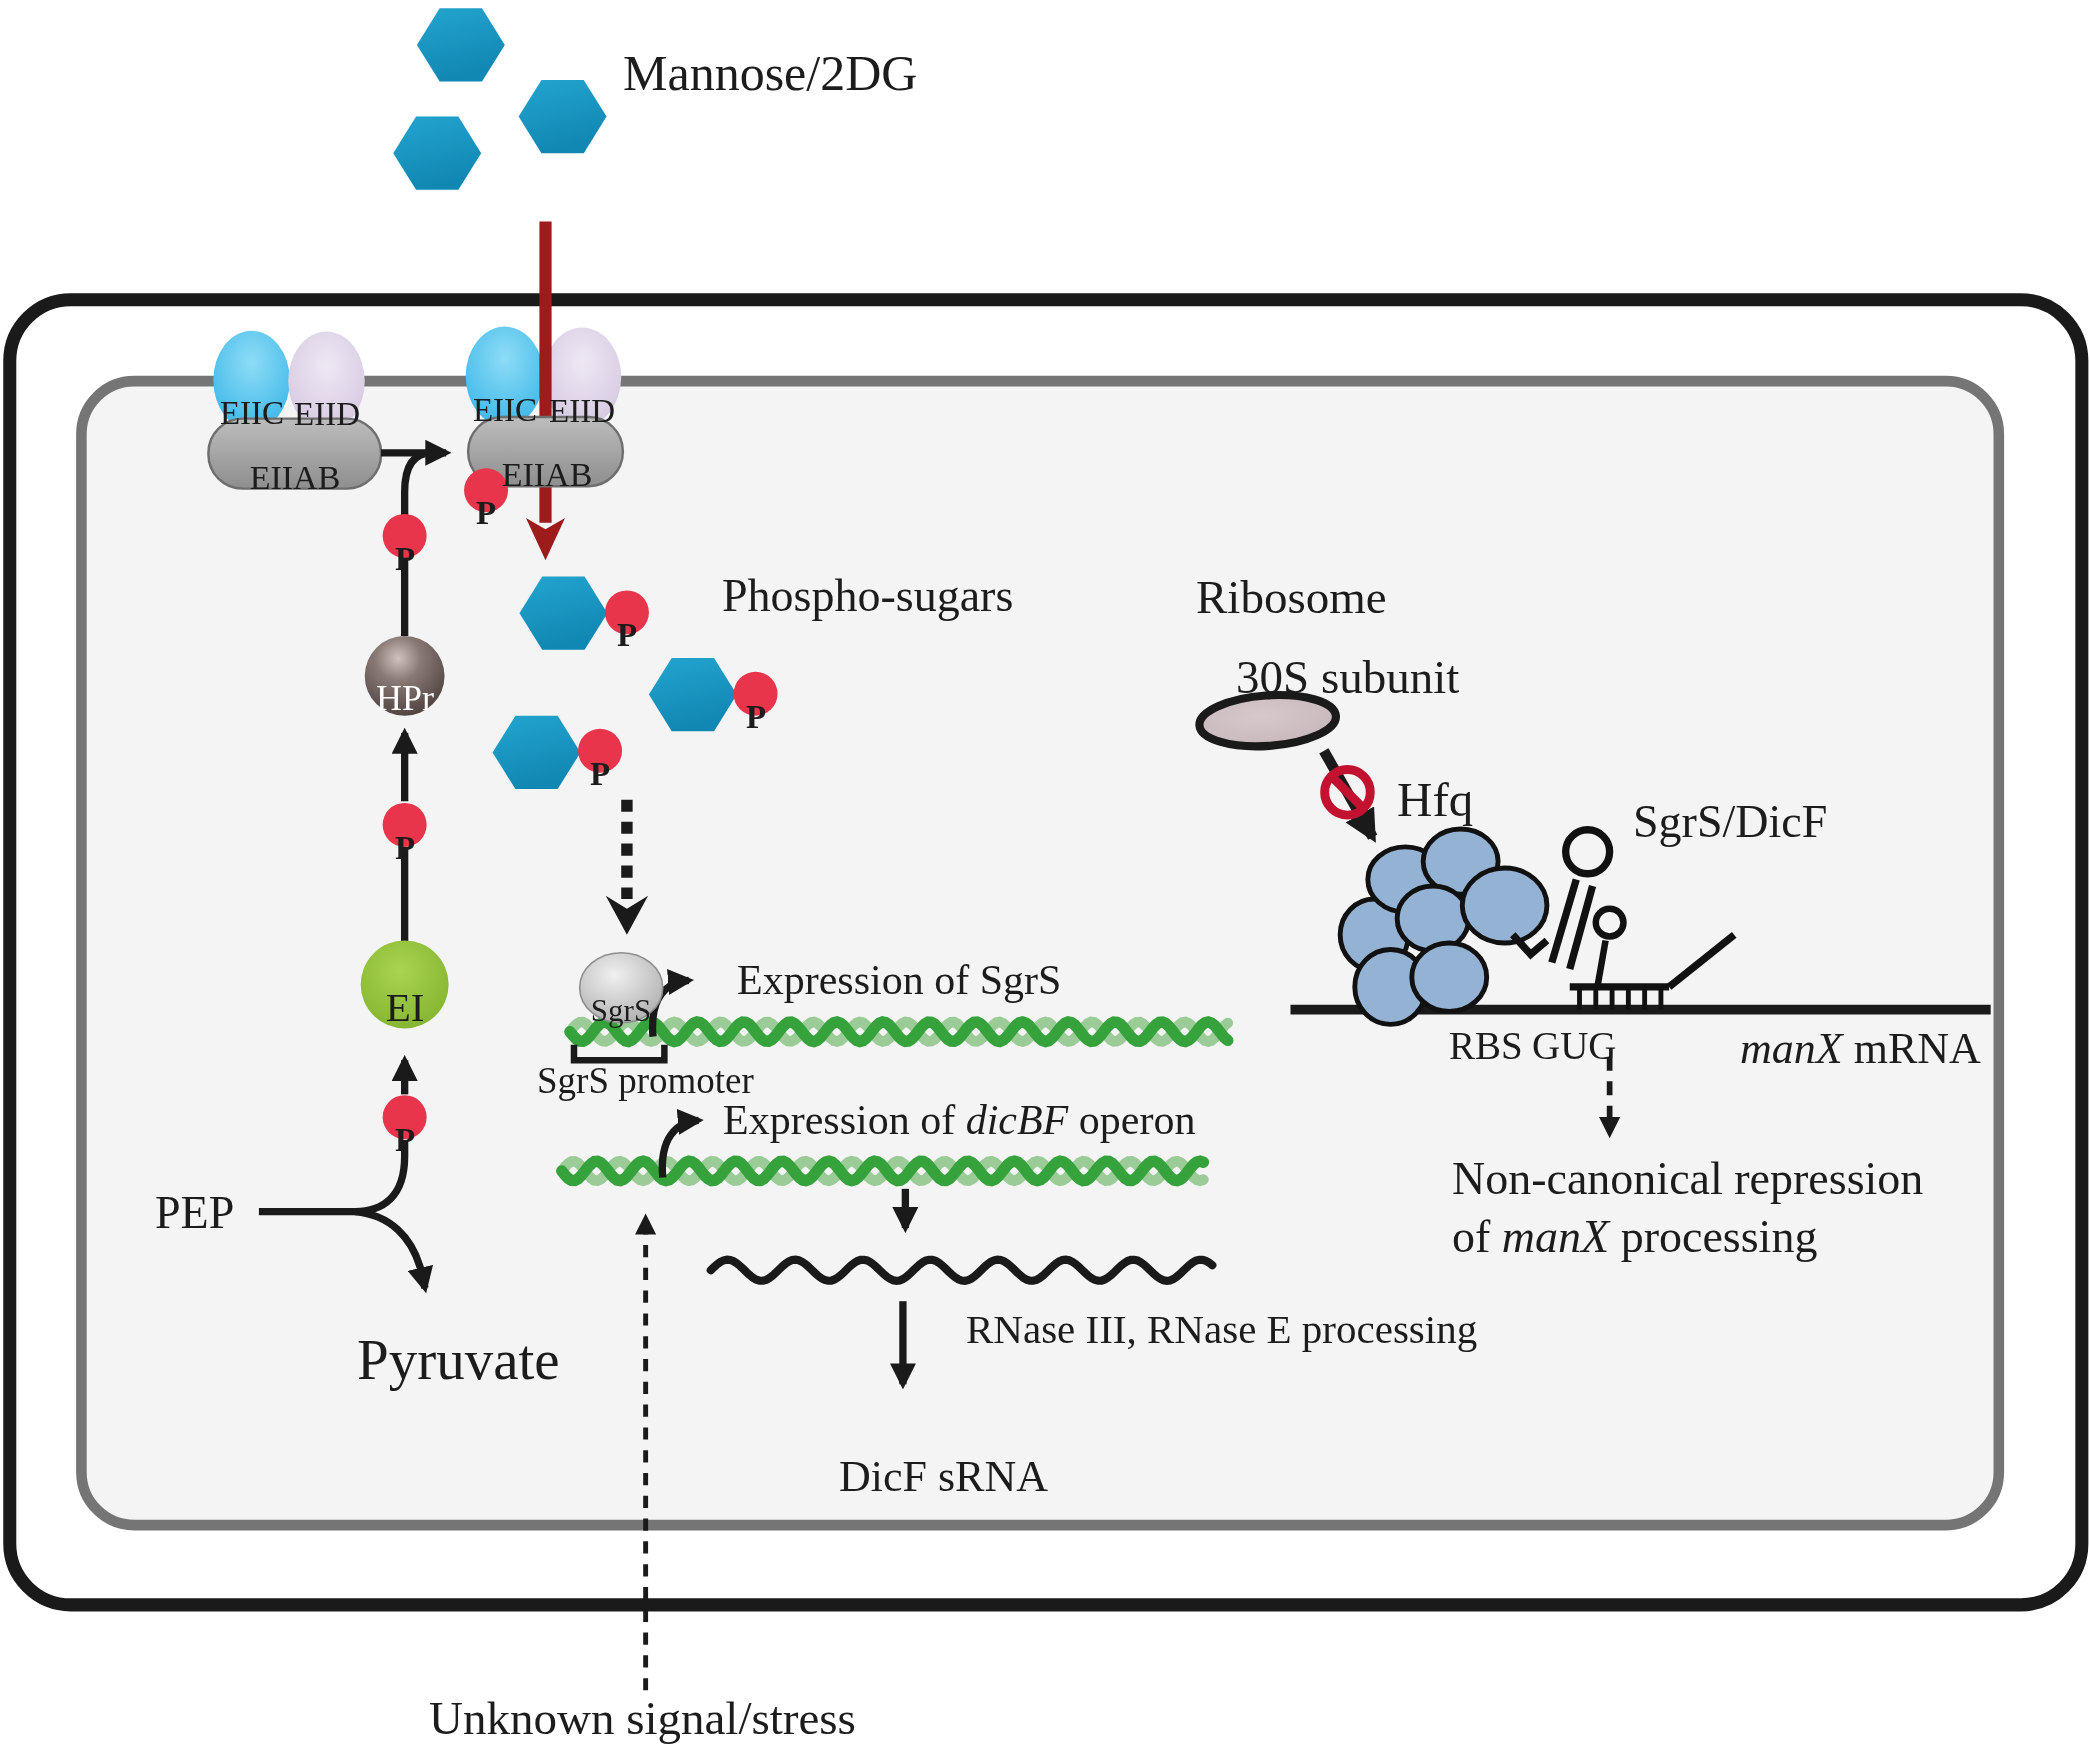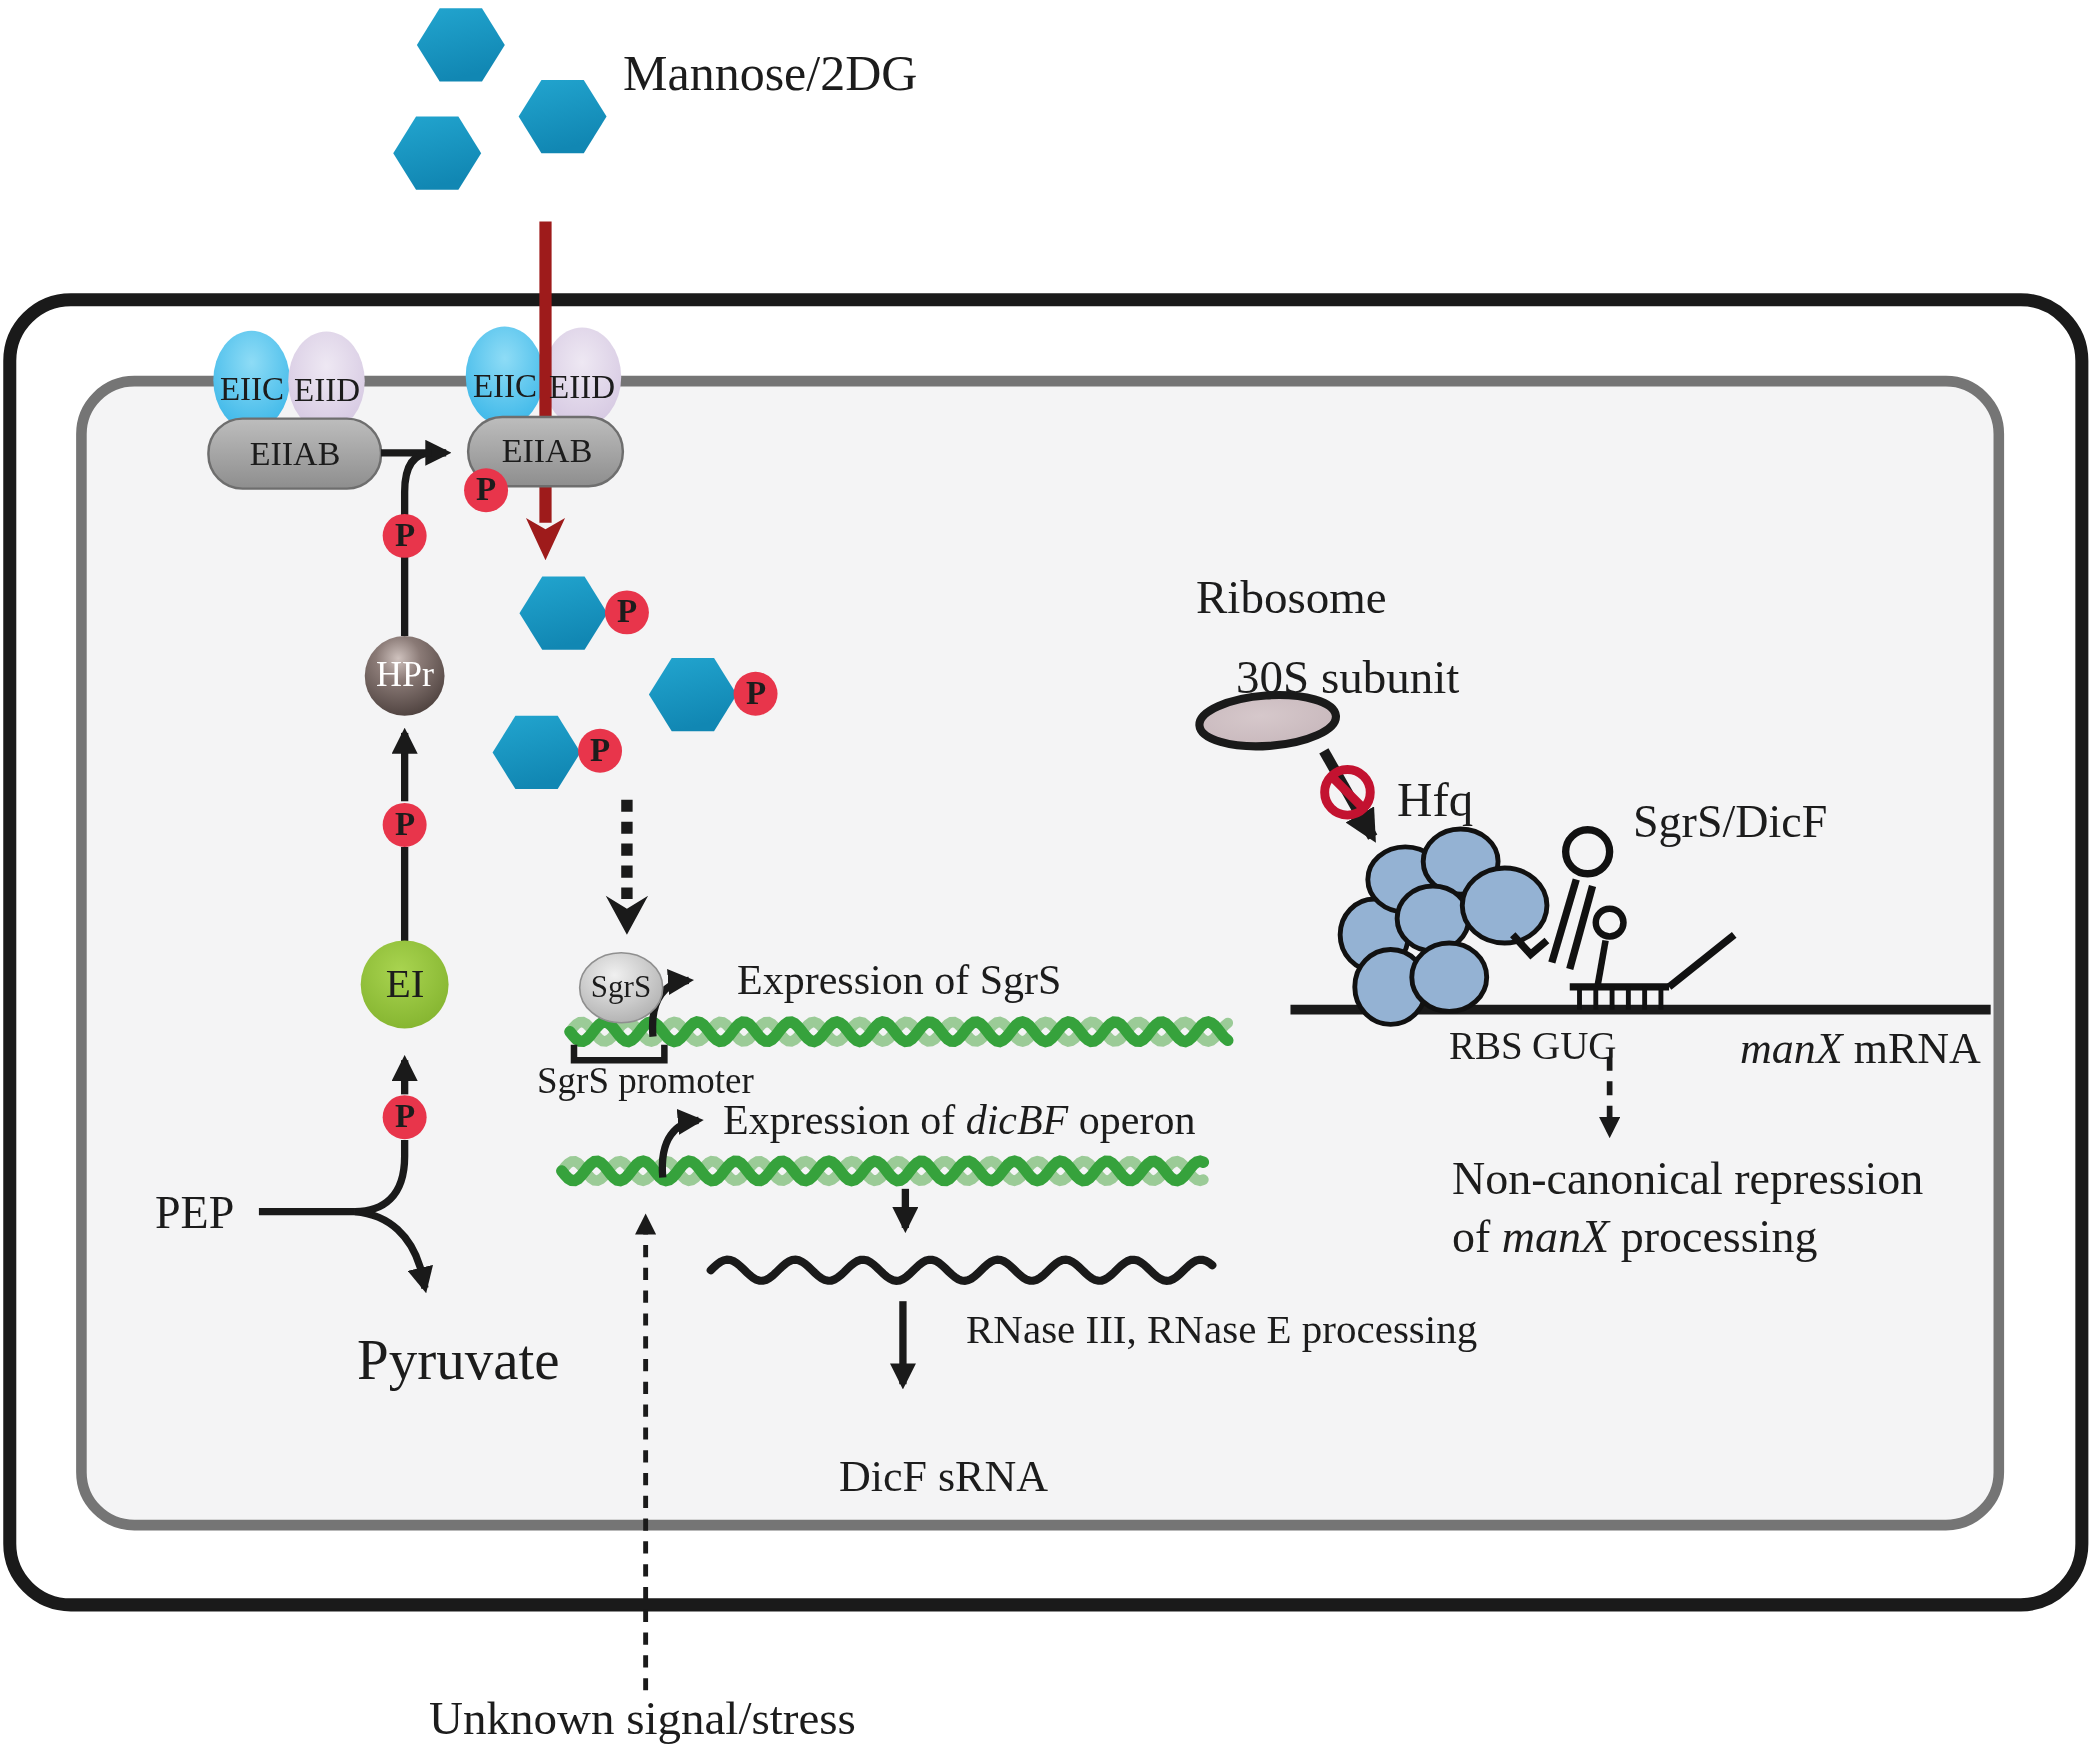--- a/index.html
+++ b/index.html
@@ -2,21 +2,21 @@
 <html style="font-size:13px"><head>
 <meta charset="utf-8">
 <style>
   html,body{margin:0;padding:0;background:#ffffff;}
   #canvas{position:relative;width:2090px;height:1754px;background:#ffffff;overflow:hidden;
           font-family:"Liberation Sans",sans-serif;}
   #shapes{position:absolute;left:0;top:0;width:2090px;height:1754px;}
   .lbl{position:absolute;color:#1c1c1c;white-space:nowrap;line-height:1.05;
        font-family:Liberation Serif, serif;}
   .lbl span{white-space:pre;}
-  .center{transform:translate(-50%,-50%);}
+  .center{transform:translate(-50%,-50%);margin-top:24px;}
   .it{font-style:italic;margin-top:47px;}
   .white{color:#ffffff;text-align:center;}
   .pbadge{font-weight:600;}
 </style>
 </head>
 <body>
 
 <div id="canvas">
 
 <svg id="shapes" viewBox="0 0 2567 2154" xmlns="http://www.w3.org/2000/svg">
@@ -187,20 +187,21 @@
 <div class="lbl center pbadge" style="left:486px;top:489px;font-size:33px">P</div>
 <div class="lbl center pbadge" style="left:405px;top:824px;font-size:33px">P</div>
 <div class="lbl center pbadge" style="left:405px;top:1116px;font-size:33px">P</div>
 <div class="lbl center pbadge" style="left:627px;top:611px;font-size:33px">P</div>
 <div class="lbl center pbadge" style="left:756px;top:693px;font-size:33px">P</div>
 <div class="lbl center pbadge" style="left:600px;top:750px;font-size:33px">P</div>
 
 <div class="lbl center white" style="left:405px;top:675px;font-size:36px">HPr</div>
 <div class="lbl center" style="left:405px;top:984px;font-size:41px">EI</div>
 
+<div class="lbl" style="left:722px;top:572px;font-size:46px">Phospho-sugars</div>
 
 <div class="lbl" style="left:155px;top:1189px;font-size:46px">PEP</div>
 <div class="lbl" style="left:357px;top:1330px;font-size:57px">Pyruvate</div>
 
 <div class="lbl center" style="left:621px;top:987px;font-size:31px">SgrS</div>
 <div class="lbl" style="left:737px;top:958px;font-size:42px">Expression of SgrS</div>
 <div class="lbl" style="left:537px;top:1062px;font-size:37px">SgrS promoter</div>
 
 <div class="lbl" style="left:966px;top:1308px;font-size:41px">RNase III, RNase E processing</div>
 

